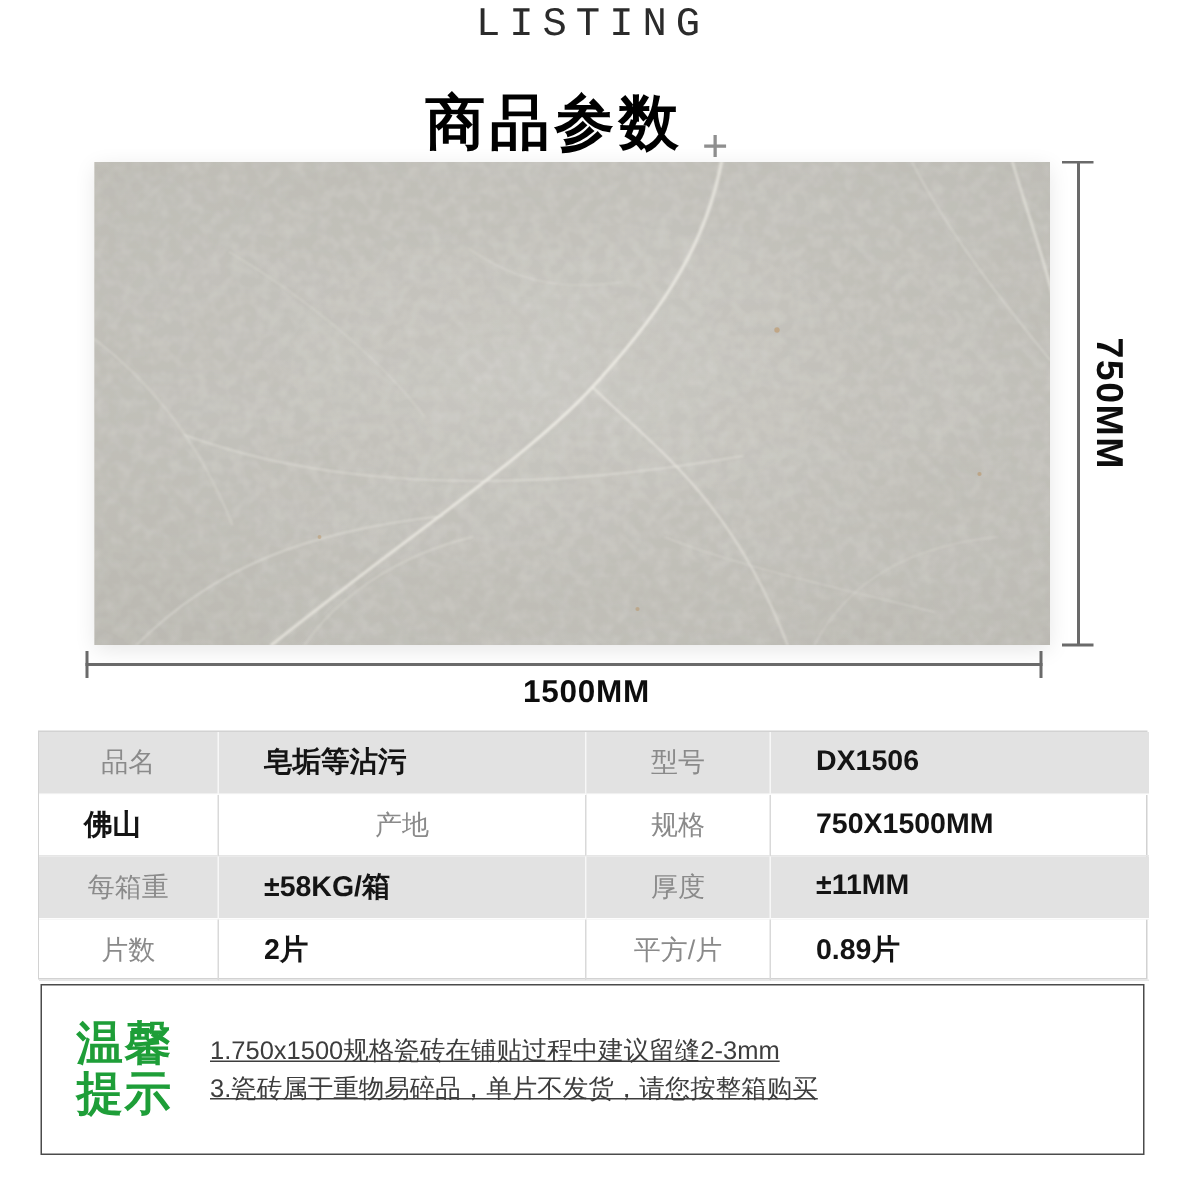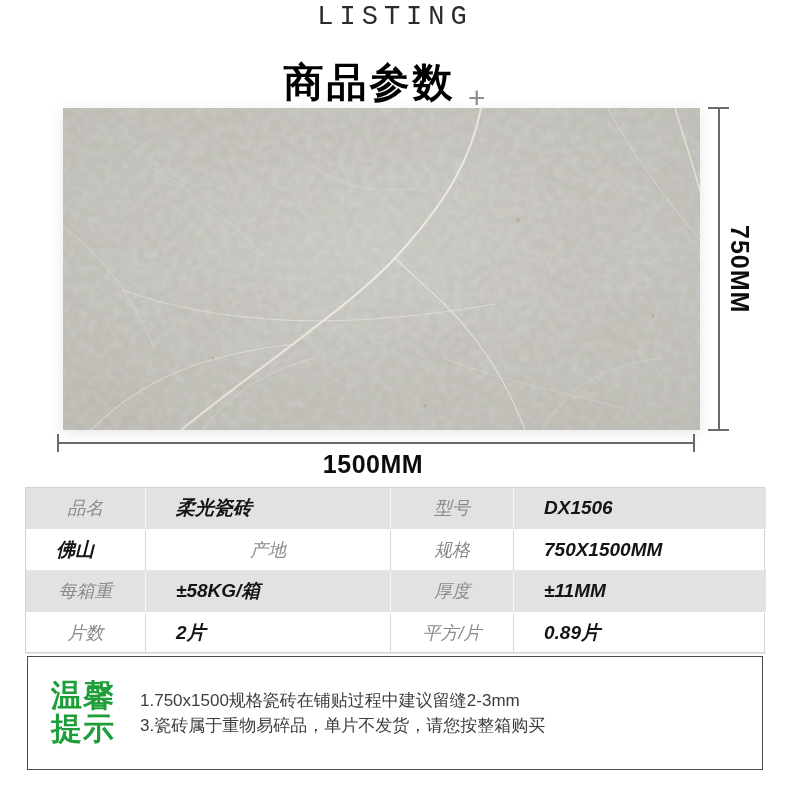--- a/index.html
+++ b/index.html
@@ -42,50 +42,50 @@
     writing-mode:vertical-rl;display:flex;align-items:center;justify-content:center;
     font-size:25px;font-weight:600;color:#0d0d0d;letter-spacing:1px;
   }
   .hline{
     position:absolute;left:57px;top:442px;width:638px;height:2px;background:#6a6a6a;
   }
   .hcap{position:absolute;top:434px;width:2px;height:18px;background:#6a6a6a;}
   .hcap.left{left:57px;}
   .hcap.right{left:693px;}
   .hlabel{
-    position:absolute;left:54px;top:450px;width:638px;text-align:center;
-    font-size:25px;font-weight:600;color:#0d0d0d;letter-spacing:0.5px;
+    position:absolute;left:72px;top:450px;width:638px;text-align:center;
+    font-size:21px;font-weight:600;color:#0d0d0d;letter-spacing:0.5px;
   }
   
   .spec-table{
     position:absolute;left:25px;top:487px;width:740px;height:166px;
     display:grid;grid-template-columns:120px 245px 123px 252px;
     grid-template-rows:repeat(4,41.5px);
-    border:1px solid #d2d2d2;box-sizing:border-box;background:#fff;font-style:italic;
+    border:1px solid #d2d2d2;box-sizing:border-box;background:#fff;
   }
   .cell{
     display:flex;align-items:center;box-sizing:border-box;
     border-right:1px solid #d9d9d9;border-bottom:1px solid #e6e6e6;
   }
   .cell:nth-child(4n){border-right:none;text-align:center;}
   .cell.gray{background:#e2e2e2;border-right-color:#f7f7f7;border-bottom-color:#fdfdfd;}
   .cell.lbl{justify-content:center;font-size:18px;color:#8a8a8a;}
   .cell.val{padding-left:30px;font-size:19px;font-weight:700;color:#141414;}
   
   .tips{
     position:absolute;left:27px;top:656px;width:736px;height:114px;
     border:1px solid #4b4b4b;box-sizing:border-box;display:flex;align-items:center;background:#fff;
   }
   .tips-heading{
     width:110px;flex:0 0 110px;text-align:center;
     font-size:31px;font-weight:700;line-height:1.06;letter-spacing:1px;
   }
   .tips-body{
     flex:1;padding:8px 14px 8px 2px;
-    font-size:17px;line-height:25.5px;color:#3d3d3d;
+    font-size:17px;line-height:25.5px;color:#3d3d3d;text-decoration:underline;
   }
   .tips-body p{margin:0;}
 </style>
 </head>
 <body>
 
 <div class="eyebrow">LISTING</div>
 <div class="title-wrap">
   <h1 class="title"><span>商品参数</span><span class="plus">+</span></h1>
 </div>
@@ -142,21 +142,21 @@
 <div class="vlabel">750MM</div>
 
 <div class="hline"></div>
 <div class="hcap left"></div>
 <div class="hcap right"></div>
 <div class="hlabel">1500MM</div>
 
 <div class="spec-table">
 
   <div class="cell lbl gray">品名</div>
-  <div class="cell val gray">柔光瓷砖</div>
+  <div class="cell val gray">皂垢等沾污</div>
   <div class="cell lbl gray">型号</div>
   <div class="cell val gray">DX1506</div>
 
   <div class="cell val">佛山</div>
   <div class="cell lbl">产地</div>
   <div class="cell lbl">规格</div>
   <div class="cell val">750X1500MM</div>
 
   <div class="cell lbl gray">每箱重</div>
   <div class="cell val gray">±58KG/箱</div>

